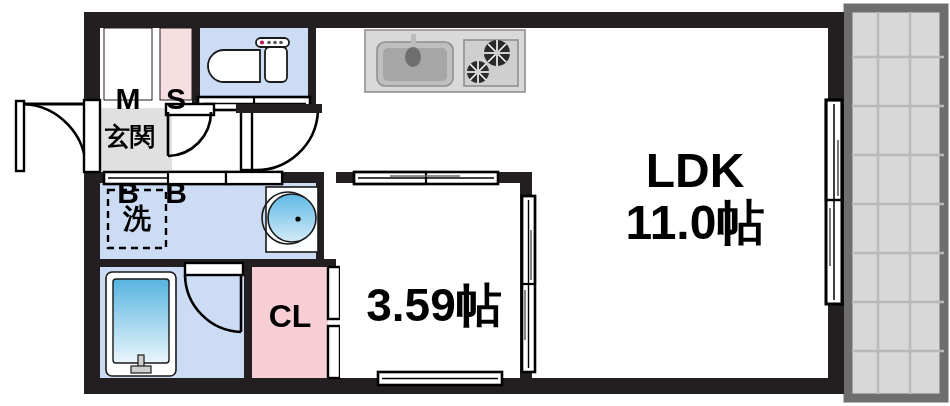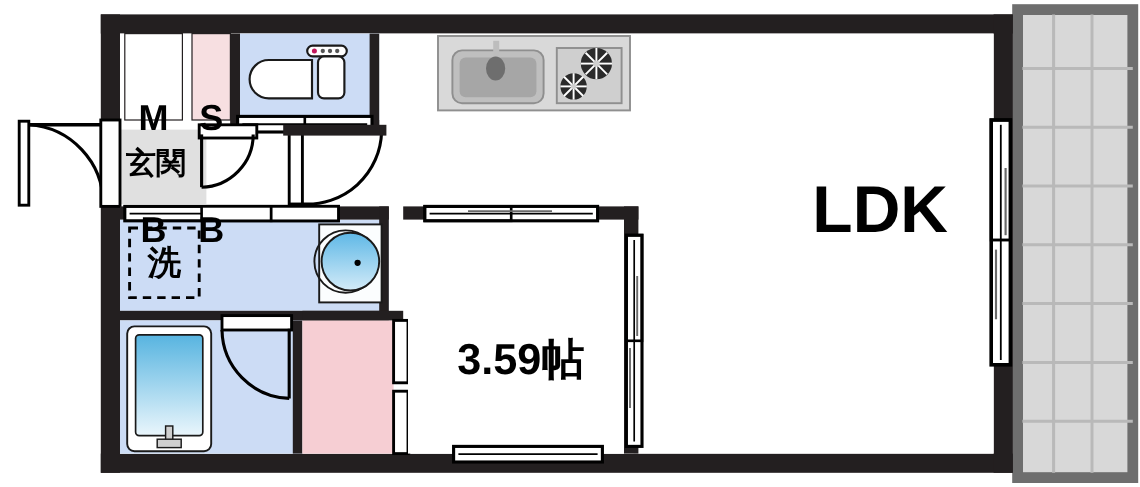--- a/index.html
+++ b/index.html
@@ -264,18 +264,20 @@
 
   <div class="lbl" style="left:158px; top:24px; width:36px; font-size:30px;">
     <div>S</div>
     <div style="margin-top:4px;">B</div>
   </div>
 
   <div class="lbl" style="left:92px; top:124px; width:76px; font-size:25px;font-family:Liberation Serif, serif;">玄関</div>
 
   <div class="lbl" style="left:112px; top:205px; width:50px; font-size:28px;">洗</div>
 
-
-  <div class="lbl" style="left:340px; top:282px; width:188px; font-size:36px;">3.59帖</div>
-
-  <div class="lbl" style="left:600px; top:147px; width:190px; font-size:55px;text-align:right;">LDK</div>
+  <div class="lbl" style="left:252px; top:300px; width:76px; font-size:32px;">CL</div>
+
+  <div class="lbl" style="left:340px; top:282px; width:188px; font-size:46px;">3.59帖</div>
+
+  <div class="lbl" style="left:600px; top:147px; width:190px; font-size:48px;">LDK</div>
+  <div class="lbl" style="left:585px; top:199px; width:220px; font-size:48px;">11.0帖</div>
 
 </div>
 
 </body></html>

